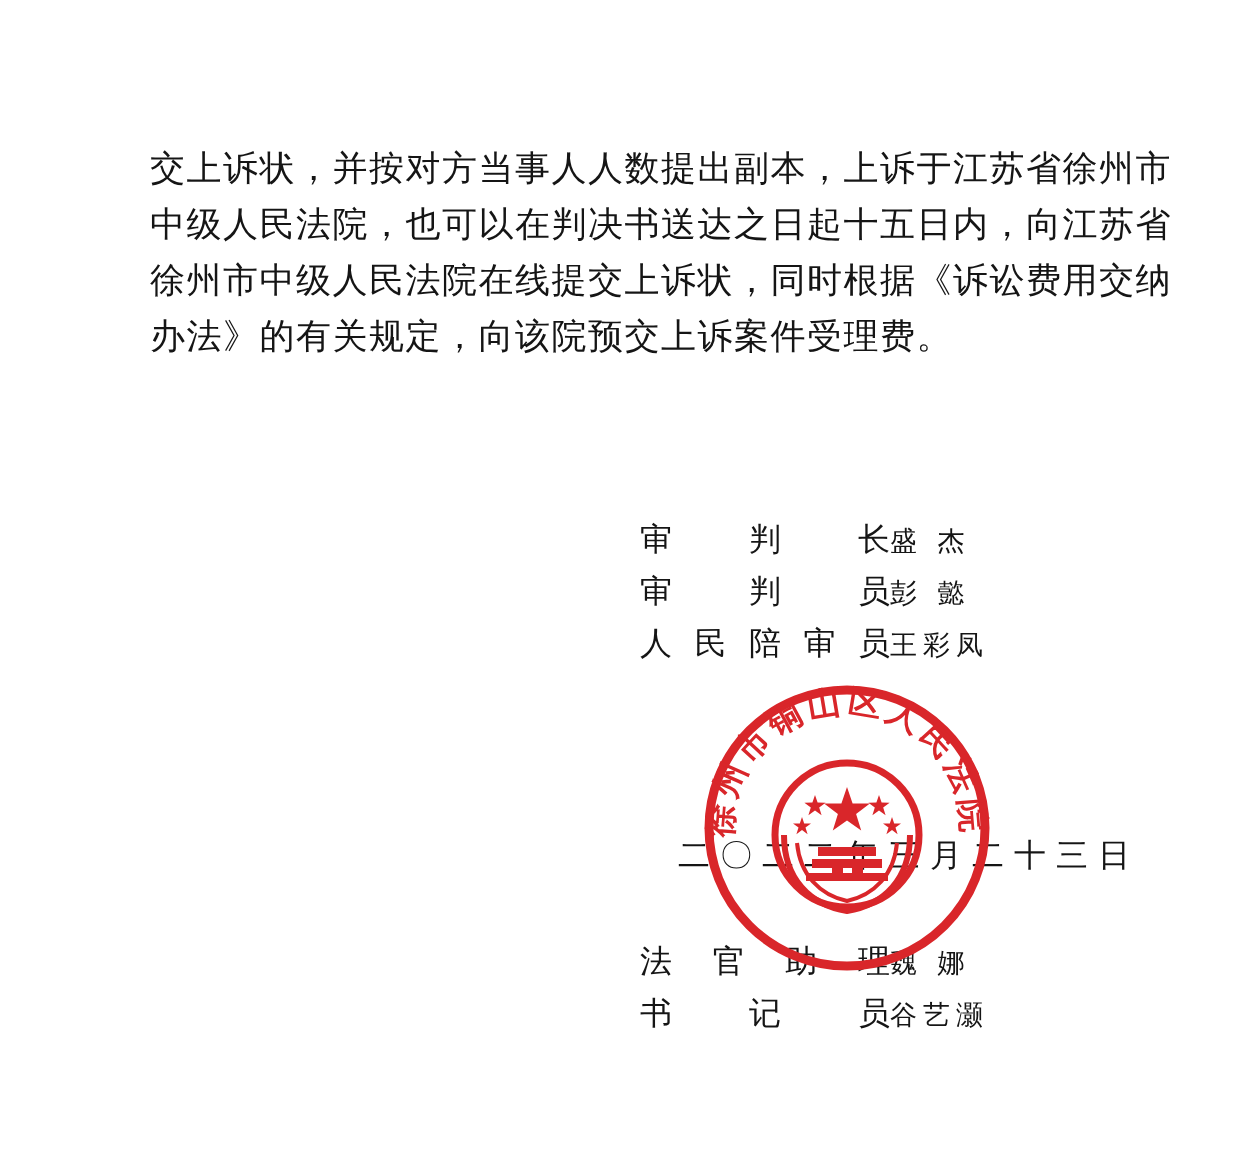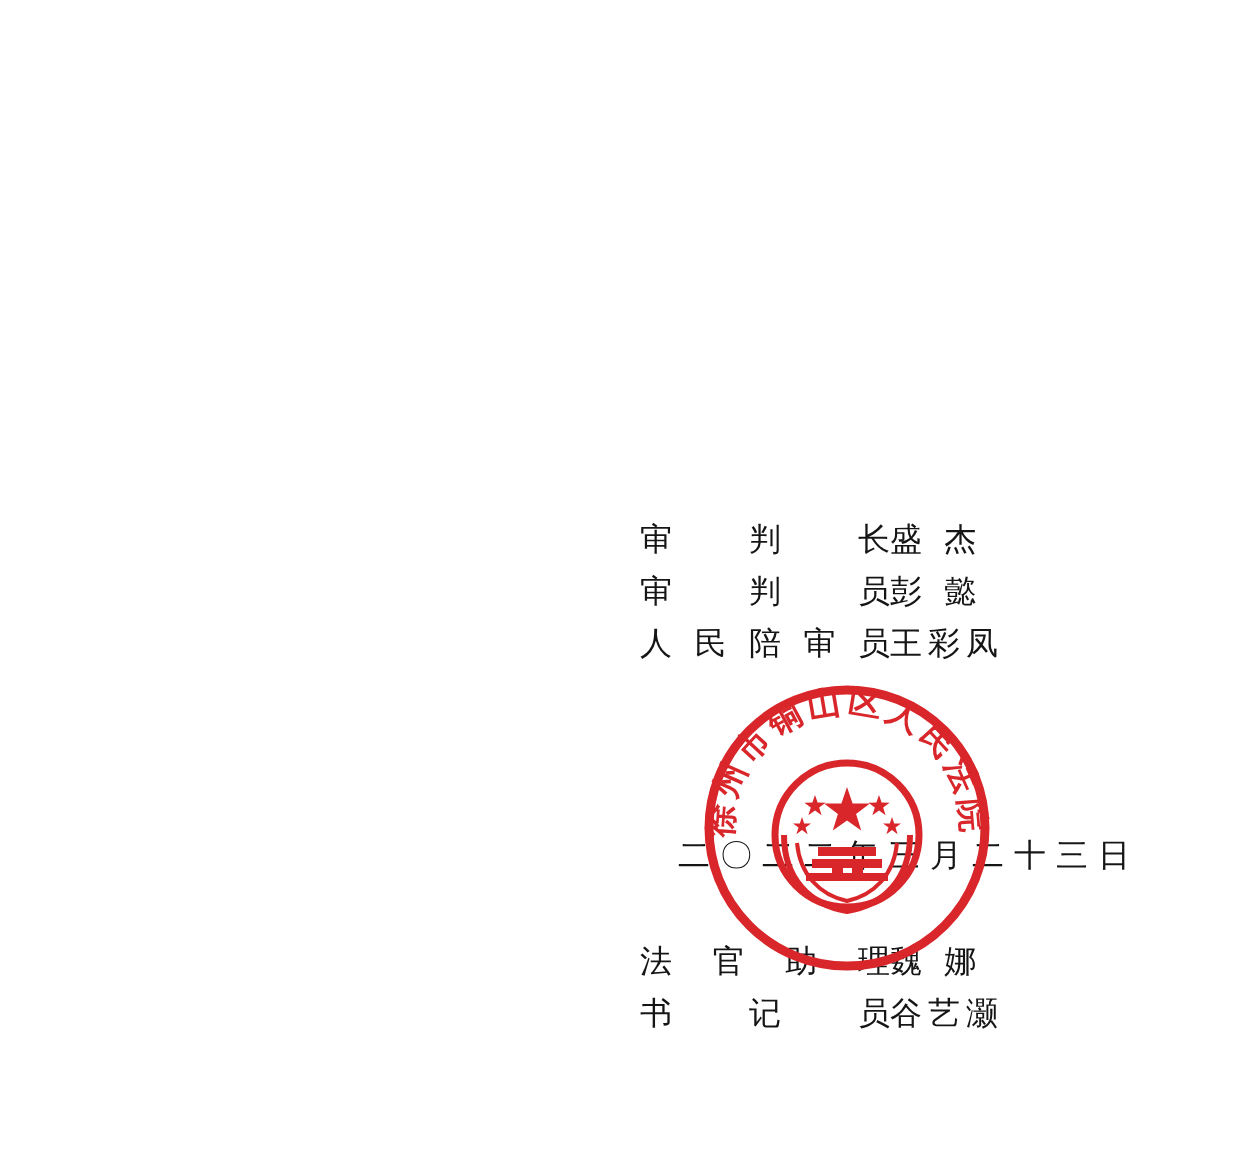--- a/index.html
+++ b/index.html
@@ -48,21 +48,21 @@
     width: 250px;
     font-size: 32px;
     color: #151515;
     display: flex;
     justify-content: space-between;
   }
   .sig-role span {
     display: inline-block;
   }
   .sig-name {
-    font-size: 32px;
+    font-size: 27px;
     color: #151515;
     letter-spacing: 6px;
     white-space: nowrap;
   }
 
   
   #date-line {
     position: absolute;
     left: 678px;
     top: 834px;
@@ -91,20 +91,26 @@
     z-index: 3;
     pointer-events: none;
   }
   #seal svg { display: block; }
 </style>
 </head>
 <body>
 
 <div id="page">
 
+  <div id="body-text">
+    <div class="body-line">交上诉状，并按对方当事人人数提出副本，上诉于江苏省徐州市</div>
+    <div class="body-line">中级人民法院，也可以在判决书送达之日起十五日内，向江苏省</div>
+    <div class="body-line">徐州市中级人民法院在线提交上诉状，同时根据《诉讼费用交纳</div>
+    <div class="body-line">办法》的有关规定，向该院预交上诉案件受理费。</div>
+  </div>
 
   <div id="signature-block">
 
     <div class="sig-row">
       <div class="sig-role">
         <span>审</span>
         <span>判</span>
         <span>长</span>
       </div>
       <div class="sig-name">盛 杰</div>

